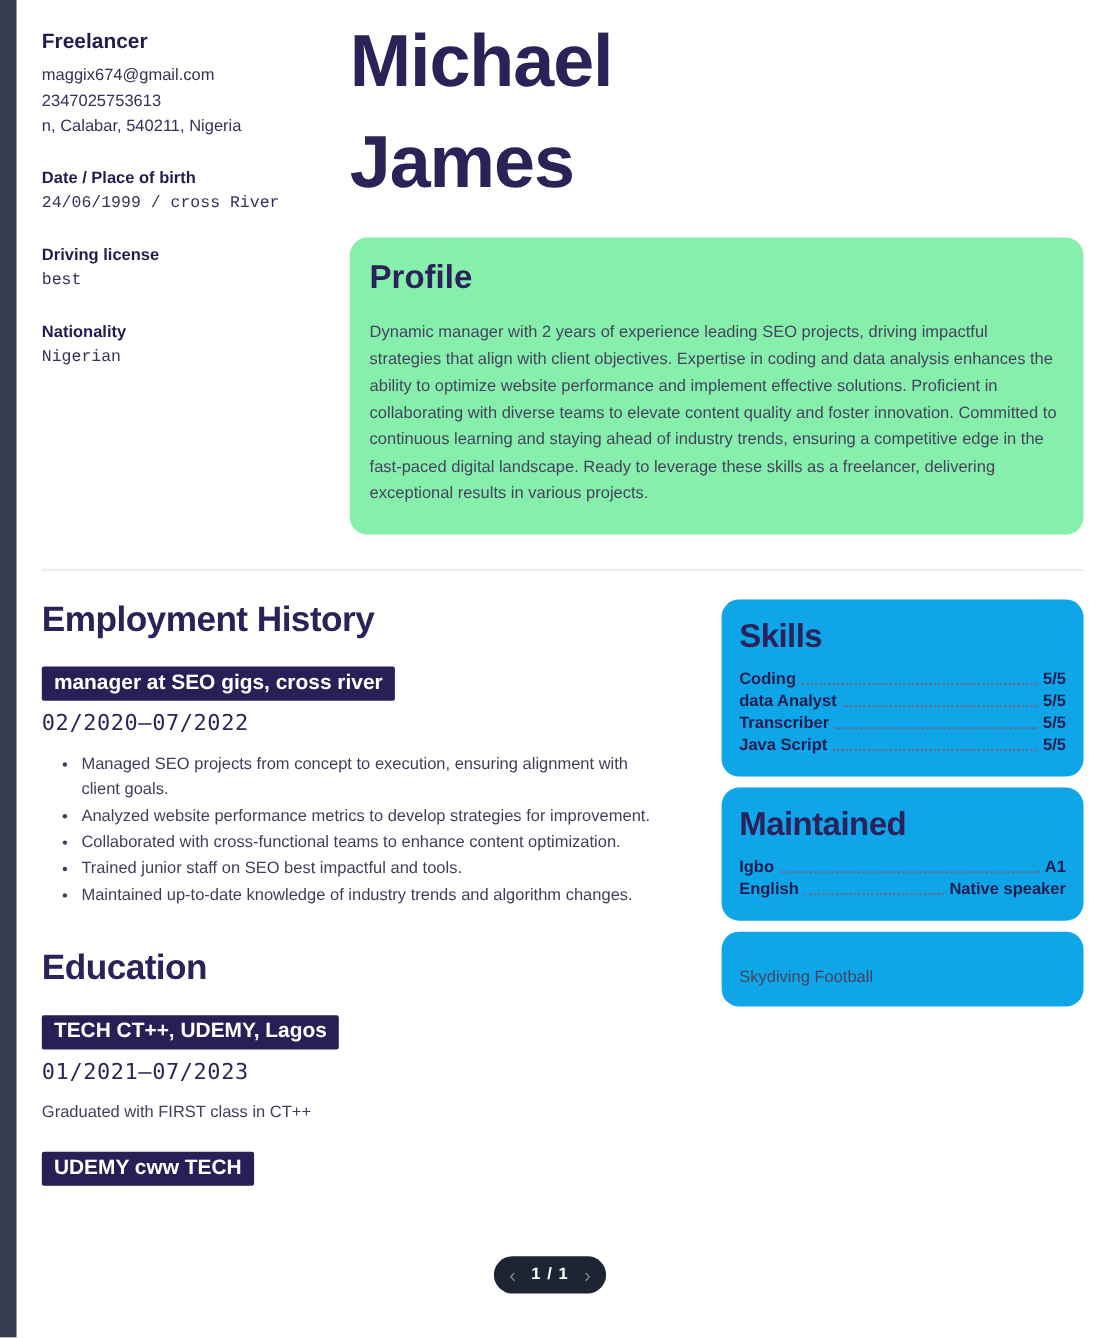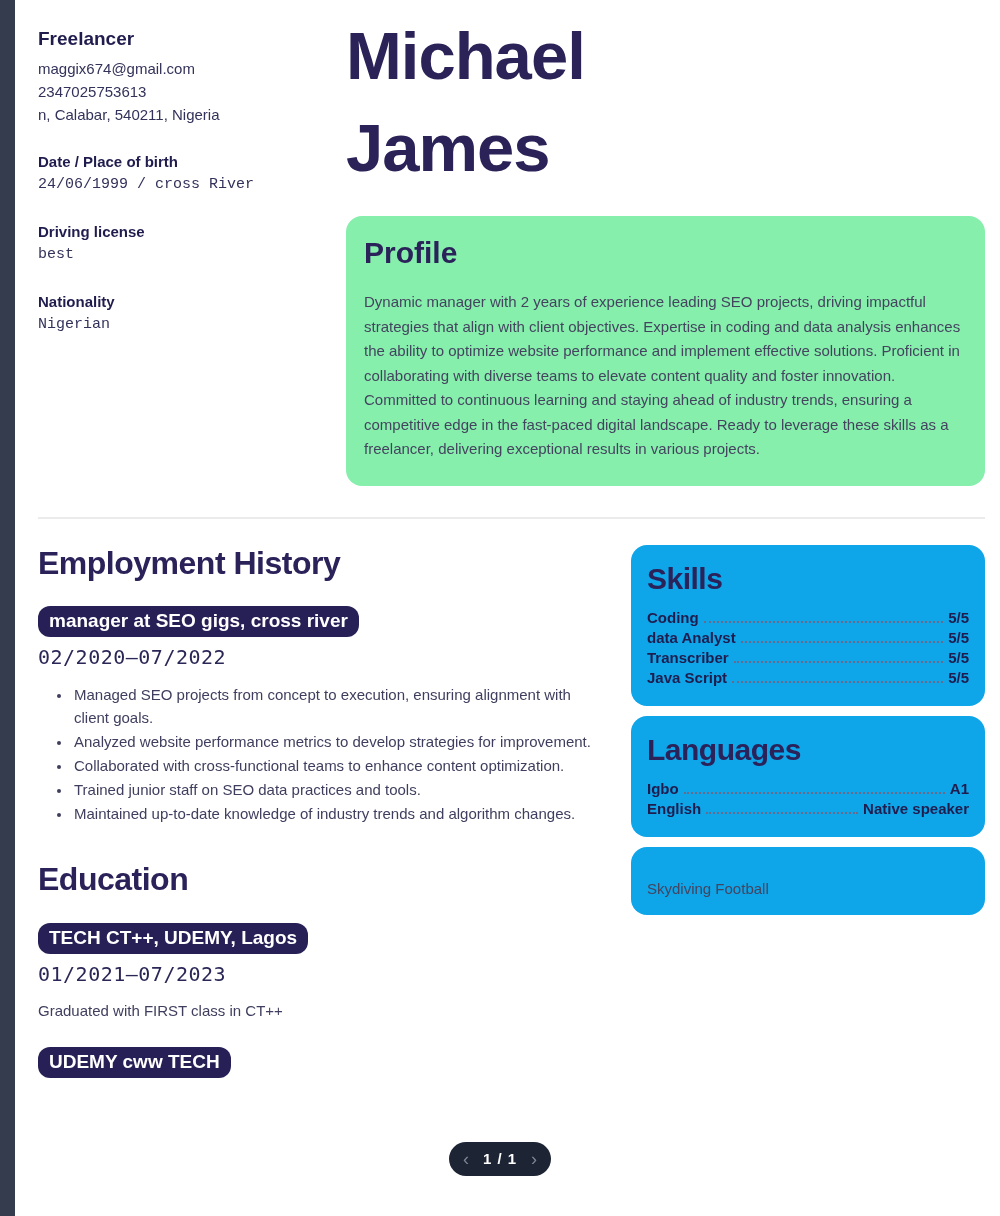--- a/index.html
+++ b/index.html
@@ -11,21 +11,21 @@
     overflow: hidden;
     color: #3f3e5e;
   }
   .left-bar {
     position: absolute; left: 0; top: 0; bottom: 0; width: 15px;
     background: #343c4e;
   }
   .page { margin-left: 15px; padding-right: 15px; }
 
   
-  .header-row { display: flex; padding: 24px 0 0 23px; gap: 28px; }
+  .header-row { display: flex; padding: 24px 0 0 23px; }
   .sidebar { width: 280px; padding-top: 4px; }
   .side-title { font-size: 19px; font-weight: bold; color: #201d4e; margin-bottom: 7px; }
   .side-line { font-size: 15px; line-height: 23px; color: #33325a; }
   .side-group { margin-top: 24px; }
   .side-label { font-size: 15px; font-weight: bold; color: #201d4e; line-height: 23px; }
   .side-value { font-size: 15px; color: #33325a; line-height: 23px; font-family: Liberation Mono, monospace; }
 
   .header-main { flex: 1; }
   .name {
     font-size: 67px; font-weight: bold; color: #2b2358;
@@ -34,29 +34,29 @@
   .profile-box {
     background: #86efac; border-radius: 16px;
     margin-top: 22px; padding: 20px 18px 24px 18px;
   }
   .profile-title { font-size: 30px; font-weight: bold; color: #2a2259; }
   .profile-text { font-size: 15px; line-height: 24.5px; color: #45445f; margin-top: 20px; }
 
   .divider { border: none; border-top: 2px solid #ebebeb; margin: 31px 0 0 23px; }
 
   
-  .main-row { display: flex; padding: 26px 0 0 23px; gap: 28px; }
+  .main-row { display: flex; padding: 26px 0 0 23px; gap: 53px; }
   .main-left { width: 565px; }
   .main-right { flex: 1; }
 
   .h2 { font-size: 32px; font-weight: bold; color: #2a2259; letter-spacing: -0.5px; }
   .chip {
     display: inline-block; background: #272057; color: #ffffff;
     font-size: 19px; font-weight: bold; padding: 4px 11px 5px 11px;
-    border-radius: 12px;
+    border-radius: 2px;
   }
   .dates {
     font-family: "DejaVu Sans Mono", monospace;
     font-size: 20px; color: #2a2757; margin-top: 8px; letter-spacing: 0.5px;
   }
   .chip-emp { margin-top: 24px; }
   ul.bullets { margin: 14px 0 0 34px; }
   ul.bullets li {
     font-size: 15px; line-height: 23px; color: #3f3e5e;
     padding-left: 2px; margin-bottom: 1px;
@@ -143,21 +143,21 @@
     <div class="main-left">
       <h2 class="h2">Employment History</h2>
 
       <div>
         <div class="chip chip-emp">manager at SEO gigs, cross river</div>
         <div class="dates">02/2020—07/2022</div>
         <ul class="bullets">
           <li>Managed SEO projects from concept to execution, ensuring alignment with client goals.</li>
           <li>Analyzed website performance metrics to develop strategies for improvement.</li>
           <li>Collaborated with cross-functional teams to enhance content optimization.</li>
-          <li>Trained junior staff on SEO data practices and tools.</li>
+          <li>Trained junior staff on SEO best impactful and tools.</li>
           <li>Maintained up-to-date knowledge of industry trends and algorithm changes.</li>
         </ul>
       </div>
 
       <h2 class="h2 h2-edu">Education</h2>
 
       <div>
         <div class="chip chip-edu1">TECH CT++, UDEMY, Lagos</div>
         <div class="dates">01/2021—07/2023</div>
         <div class="edu-note">Graduated with FIRST class in CT++</div>
@@ -190,21 +190,21 @@
           </div>
           <div class="rated-row">
             <span class="rated-name">Java Script</span>
             <span class="rated-dots"></span>
             <span class="rated-level">5/5</span>
           </div>
         </div>
       </div>
 
       <div class="box">
-        <div class="box-title">Languages</div>
+        <div class="box-title">Maintained</div>
         <div class="rated-list">
           <div class="rated-row">
             <span class="rated-name">Igbo</span>
             <span class="rated-dots"></span>
             <span class="rated-level">A1</span>
           </div>
           <div class="rated-row">
             <span class="rated-name">English</span>
             <span class="rated-dots"></span>
             <span class="rated-level">Native speaker</span>

